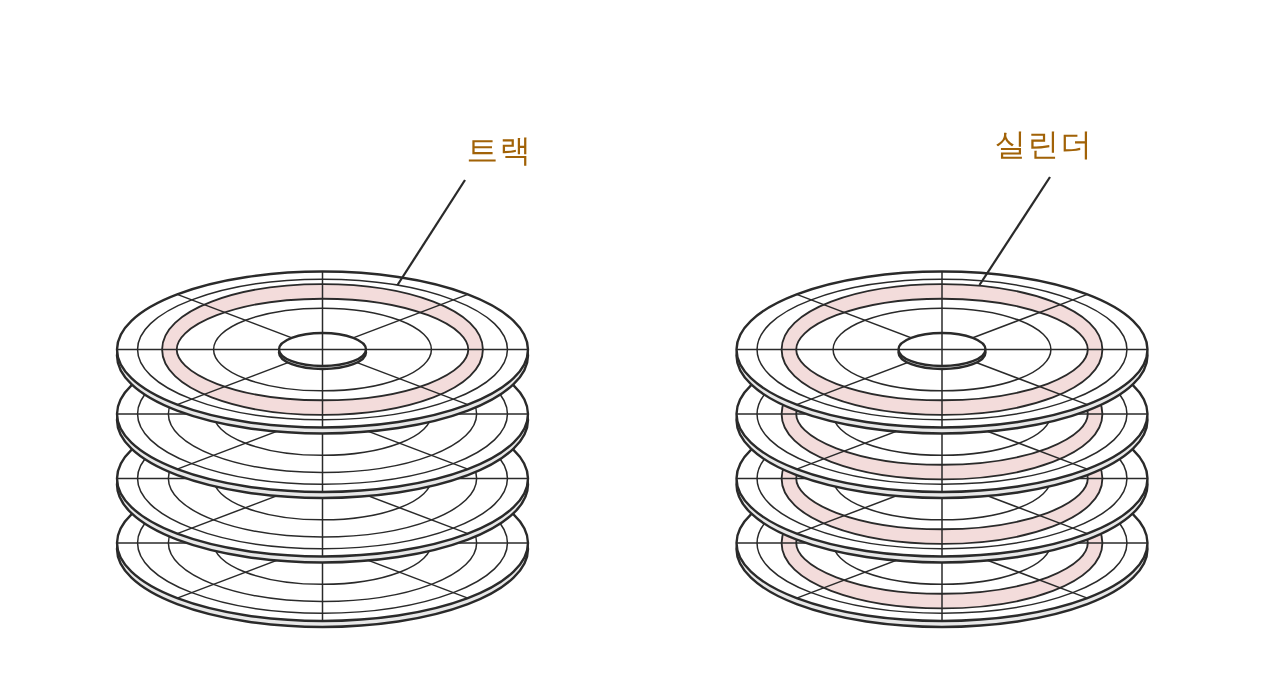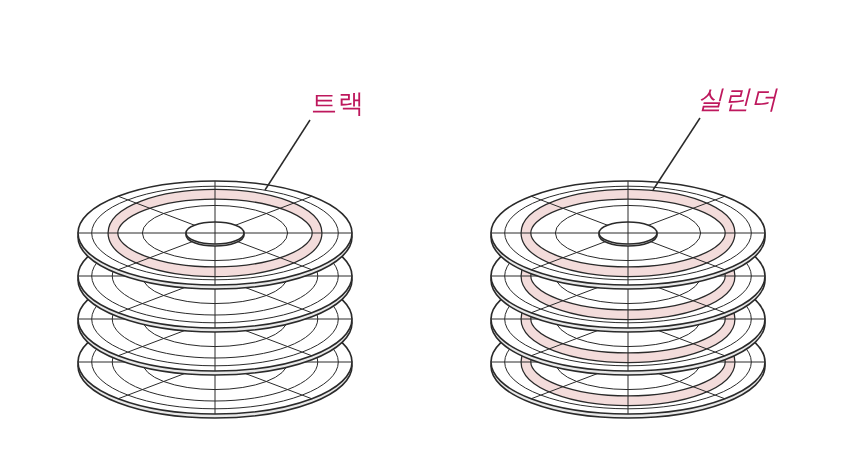--- a/index.html
+++ b/index.html
@@ -1,22 +1,22 @@
 <!DOCTYPE html>
 <html><head>
 <meta charset="utf-8">
 <style>
   html, body { margin: 0; padding: 0; background: #ffffff; }
   body { width: 858px; height: 458px; position: relative; overflow: hidden; }
   #canvas { position: absolute; left: 0; top: 0; }
   .label {
     position: absolute;
     font-family: "DejaVu Sans", sans-serif;
-    font-size: 26px;
-    color: #be185d;
+    font-size: 21px;
+    color: #a16207;
     letter-spacing: 1px;
   }
 </style>
 </head>
 <body>
 
 <svg id="canvas" width="858" height="458" viewBox="0 0 858 458" xmlns="http://www.w3.org/2000/svg">
   <g id="stack-0">
       <g>
         <ellipse cx="215" cy="366" rx="137" ry="52" fill="#e8e8e8" stroke="#2a2a2a" stroke-width="1.6"></ellipse>
@@ -120,13 +120,13 @@
         <ellipse cx="628" cy="235" rx="29" ry="11" fill="#dddddd" stroke="#2a2a2a" stroke-width="1.6"></ellipse>
         <ellipse cx="628" cy="233" rx="29" ry="11" fill="#ffffff" stroke="#2a2a2a" stroke-width="1.6"></ellipse>
         <line x1="599" y1="233" x2="657" y2="233" stroke="#2a2a2a" stroke-width="1"></line>
         <line x1="628" y1="222" x2="628" y2="244" stroke="#2a2a2a" stroke-width="1"></line>
       </g>
       <line x1="700" y1="118" x2="653" y2="190" stroke="#2a2a2a" stroke-width="1.5"></line>
     </g>
 </svg>
 
 <div class="label" id="label-0" style="left: 311px; top: 86px;">트랙</div>
-<div class="label" id="label-1" style="left: 697px; top: 82px; font-style: italic;">실린더</div>
+<div class="label" id="label-1" style="left: 663px; top: 82px;">실린더</div>
 
 </body></html>

